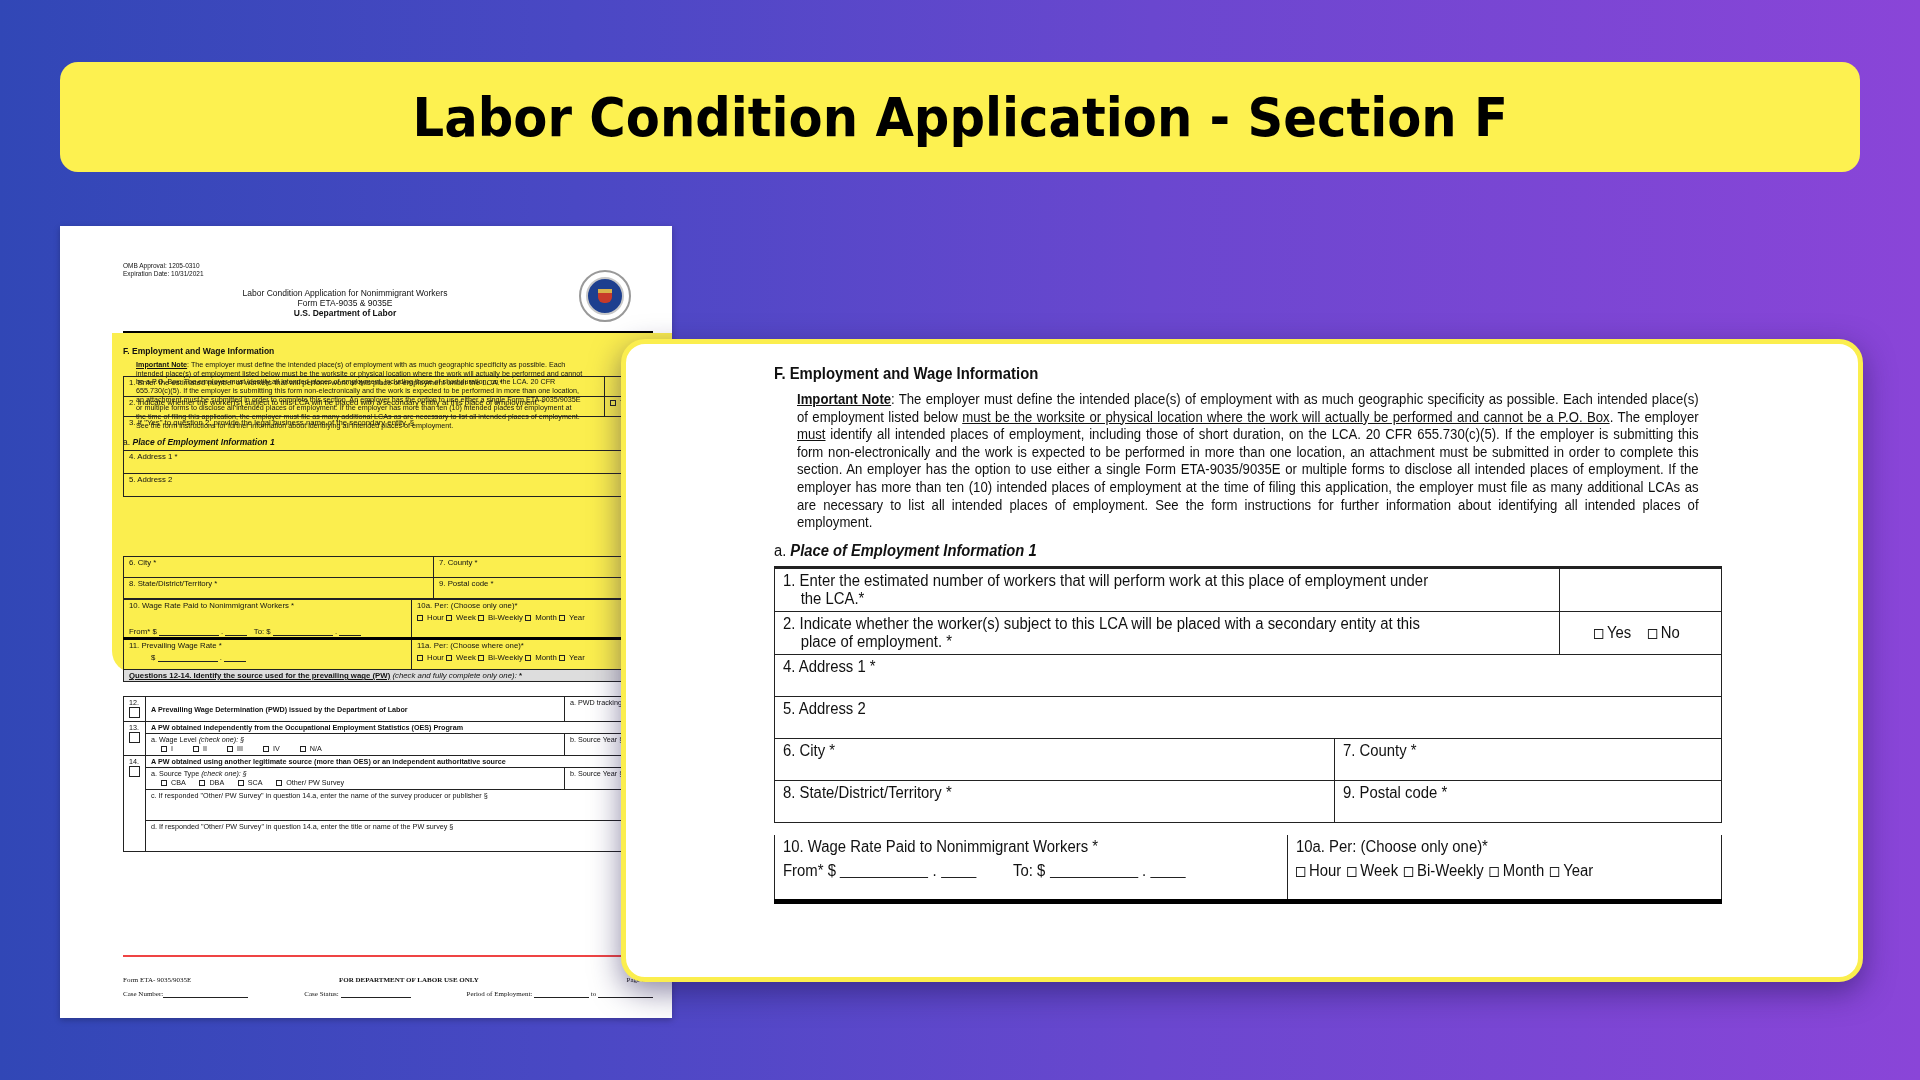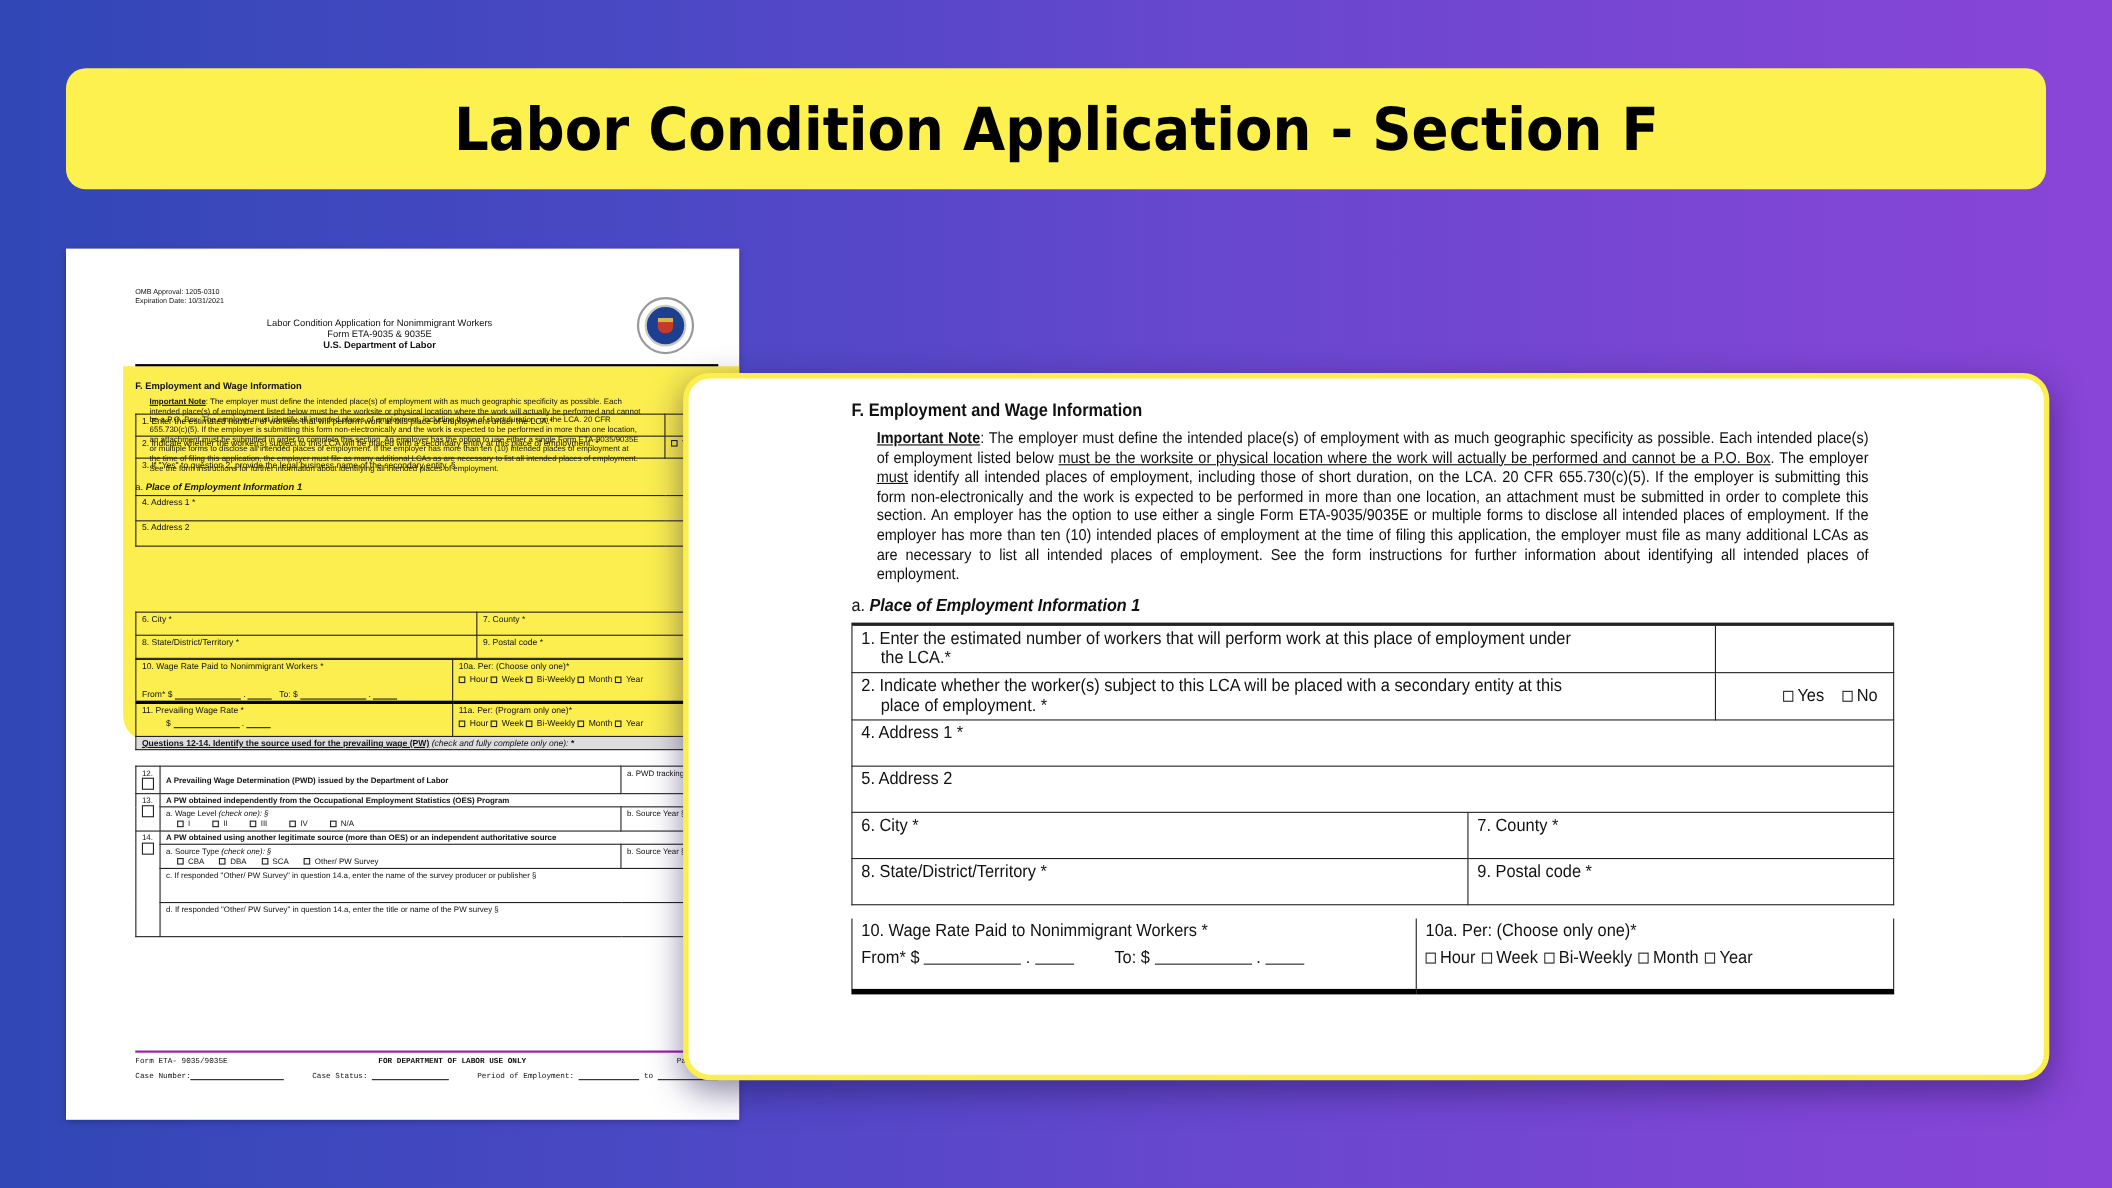--- a/index.html
+++ b/index.html
@@ -20,21 +20,21 @@
 .hl:before{content:"";position:absolute;left:0;top:0;width:30px;height:30px;background:#fbee4e;border-radius:22px 0 0 0}
 .doc .sec{position:absolute;left:63px;top:121px;width:530px;font-size:7.8px;line-height:9.8px}
 .doc .sec h3{font-size:8.5px;font-weight:bold;margin-bottom:4px}
 .doc .sec .note{padding-left:13px;text-align:justify;font-size:7.2px;line-height:8.7px;white-space:nowrap;overflow:hidden}
 .doc .sec .sub{margin-top:8px;font-size:8.5px}
 .doc .sec .sub i{font-weight:bold}
 .dtab{position:absolute;left:63px;width:560px;border-collapse:collapse;font-size:7.8px}
 .dtab td{border:1px solid #222;padding:1px 5px;vertical-align:top;line-height:9px}
 .dtab .thick{border-bottom:3px solid #000}
 .small-box{display:inline-block;width:11px;height:11px;border:1px solid #222;margin-top:4px}
-.dfoot{position:absolute;left:63px;top:729px;width:530px;border-top:2px solid #a21caf;font-family:Liberation Mono, monospace;font-size:7px;padding-top:4px}
+.dfoot{position:absolute;left:63px;top:729px;width:530px;border-top:2px solid #ef4444;font-family:Liberation Serif, serif;font-size:7px;padding-top:19px}
 .dfoot .r{display:flex;justify-content:space-between;margin-bottom:6px}
 
 
 .panel{position:absolute;left:621px;top:339px;width:1242px;height:643px;background:#fff;border:5px solid #fbee4e;border-radius:24px;box-shadow:0 10px 30px rgba(30,20,80,.5);color:#111}
 .panel .inner{position:absolute;left:148px;top:20px;width:948px;font-family:"Liberation Sans",sans-serif}
 .p-h{font-size:16.5px;font-weight:bold;transform:scaleX(.9);transform-origin:left;margin-bottom:8px}
 .p-note{padding-left:25px;font-size:14.3px;line-height:17.6px;text-align:justify;transform:scaleX(.92);transform-origin:left;width:1005px}
 .p-note u{text-decoration:underline}
 .p-sub{margin-top:10px;font-size:16px;transform:scaleX(.92);transform-origin:left}
 .p-sub i{font-weight:bold}
@@ -132,21 +132,21 @@
             <div>10a.  Per: (Choose only one)*</div>
             <div style="margin-top:3px;white-space:nowrap"><span class="cx" style="width:6px;height:6px"></span><span>Hour</span> <span class="cx" style="width:6px;height:6px"></span><span>Week</span> <span class="cx" style="width:6px;height:6px"></span><span>Bi-Weekly</span> <span class="cx" style="width:6px;height:6px"></span><span>Month</span> <span class="cx" style="width:6px;height:6px"></span><span>Year</span></div>
           </td>
         </tr>
     <tr>
           <td style="height:31px">
             <div>11.  Prevailing Wage Rate *</div>
             <div style="margin-top:3px;padding-left:22px"><span>$</span> <span class="uline" style="width:60px"></span> . <span class="uline" style="width:22px"></span></div>
           </td>
       <td>
-            <div>11a.  Per: (Program only one)*</div>
+            <div>11a.  Per: (Choose where one)*</div>
             <div style="margin-top:3px;white-space:nowrap"><span class="cx" style="width:6px;height:6px"></span><span>Hour</span> <span class="cx" style="width:6px;height:6px"></span><span>Week</span> <span class="cx" style="width:6px;height:6px"></span><span>Bi-Weekly</span> <span class="cx" style="width:6px;height:6px"></span><span>Month</span> <span class="cx" style="width:6px;height:6px"></span><span>Year</span></div>
           </td>
         </tr>
     <tr>
           <td colspan="2" style="background:#ddd;font-weight:bold"><u>Questions 12-14.  Identify the source used for the prevailing wage (PW)</u> <i style="font-weight:normal">(check and fully complete only one):</i> *</td>
         </tr>
   </tbody>
     </table>
   <table class="dtab" style="top:470px;font-size:7.2px">
     <tbody>
@@ -201,21 +201,21 @@
     <div class="p-sub"><span>a.</span> <i>Place of Employment Information 1</i></div>
 
     <table class="ptab">
       <tbody>
           <tr>
             <td class="top" style="width:785px"><span class="cond"><span>1.  Enter the estimated number of workers that will perform work at this place of employment under</span><br><span style="padding-left:19px">the LCA.*</span></span></td>
             <td class="top"></td>
           </tr>
       <tr>
             <td><span class="cond"><span>2.  Indicate whether the worker(s) subject to this LCA will be placed with a secondary entity at this</span><br><span style="padding-left:19px">place of employment. *</span></span></td>
-            <td style="vertical-align:middle;text-align:right"><span class="cond"><span class="cx"></span><span>Yes</span> &nbsp;&nbsp; <span class="cx"></span><span>No</span></span></td>
+            <td style="vertical-align:middle;text-align:center"><span class="cond"><span class="cx"></span><span>Yes</span> &nbsp;&nbsp; <span class="cx"></span><span>No</span></span></td>
           </tr>
       <tr class="row-mid">
             <td colspan="2"><span class="cond">4.  Address 1 *</span></td>
           </tr>
       <tr class="row-mid">
             <td colspan="2"><span class="cond">5.  Address 2</span></td>
           </tr>
     </tbody>
       </table>
     <table class="ptab" style="margin-top:0">

